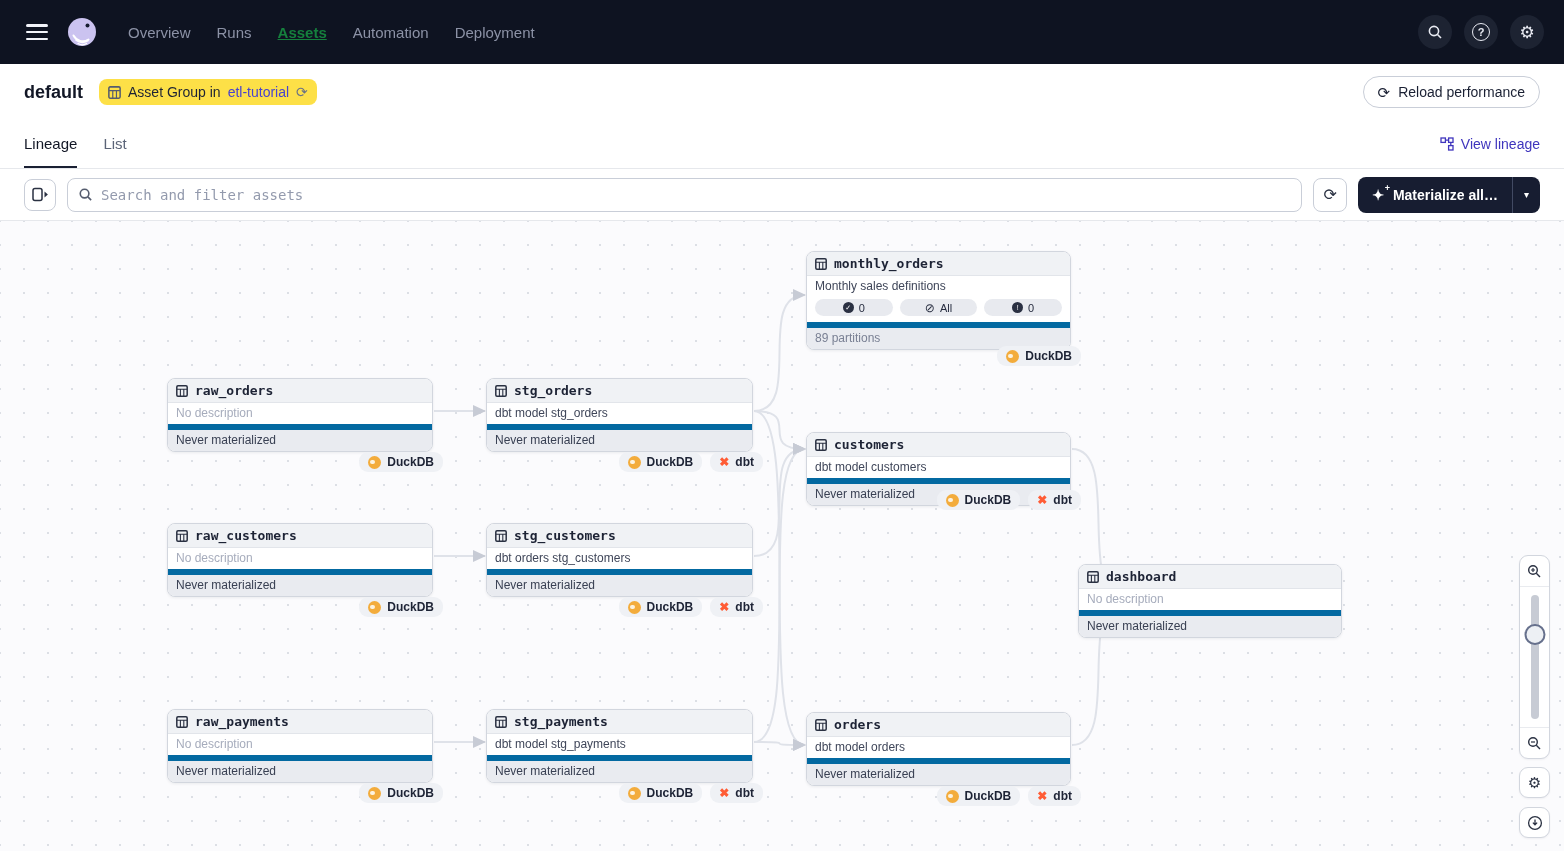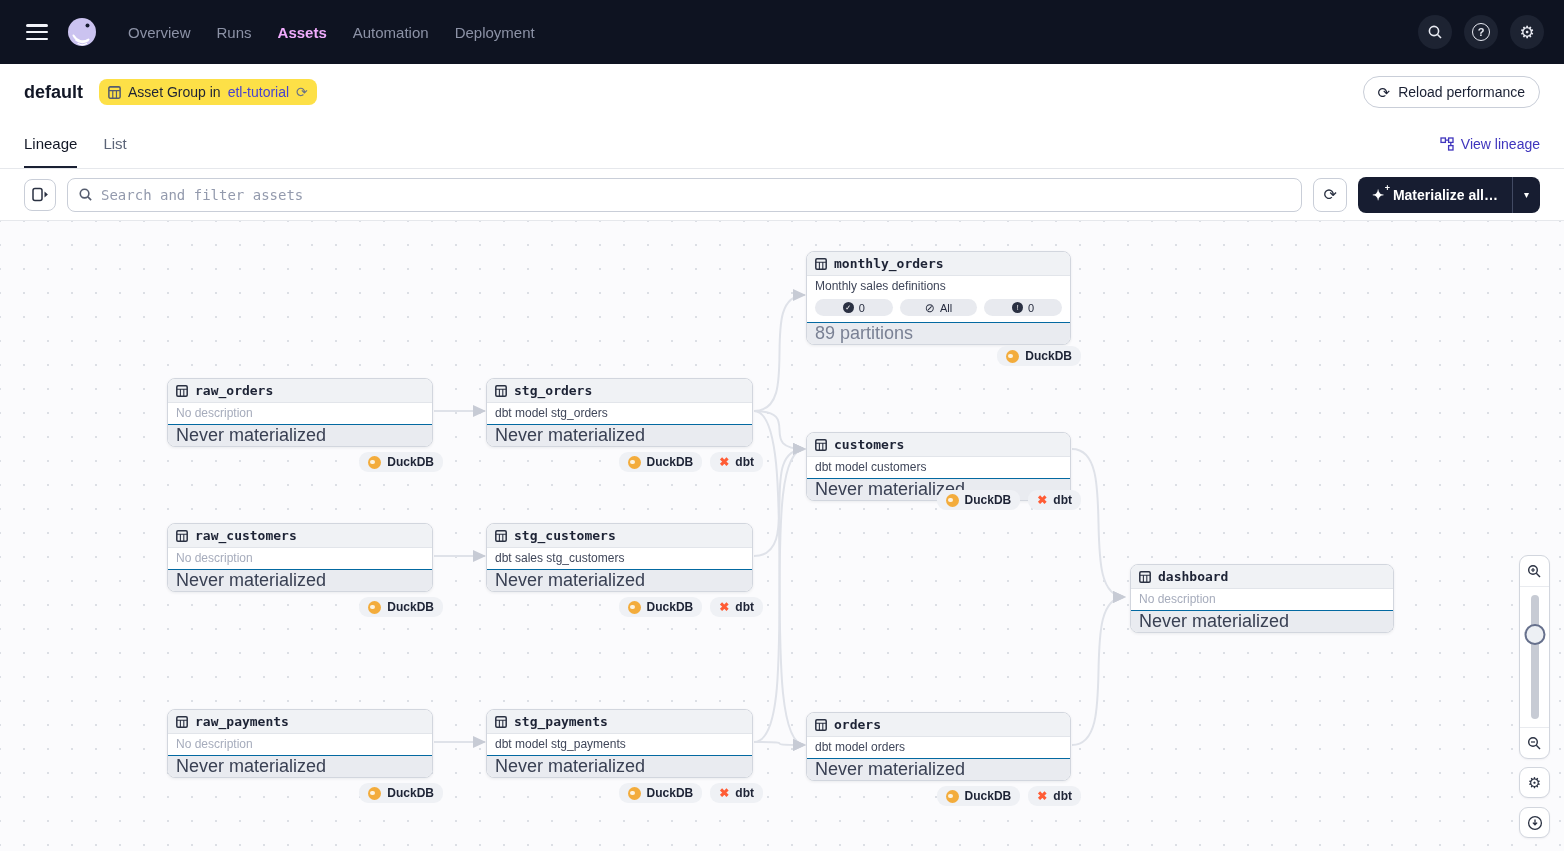--- a/index.html
+++ b/index.html
@@ -6,21 +6,21 @@
   html, body { width: 1564px; height: 851px; overflow: hidden; }
   body { font-family: "Liberation Sans", sans-serif; background: #fff; }
 
   
   .nav { height: 64px; background: #0E1321; display: flex; align-items: center; padding: 0 20px; }
   .hamburger { width: 22px; height: 16px; display: flex; flex-direction: column; justify-content: space-between; cursor: pointer; margin: 0 16px 0 6px; }
   .hamburger span { height: 2.5px; background: #F2F4FA; border-radius: 2px; }
   .logo { margin-right: 28px; display: flex; align-items: center; }
   .nav-links { display: flex; gap: 26px; align-items: center; }
   .nav-link { font-size: 15px; font-weight: 500; color: #8C92A6; cursor: pointer; }
-  .nav-link.active { color: #f0abfc; font-weight: 700; }
+  .nav-link.active { color: #15803d; font-weight: 700; text-decoration: underline; }
   .nav-spacer { flex: 1; }
   .nav-icons { display: flex; gap: 12px; align-items: center; }
   .nav-icon-btn { width: 34px; height: 34px; border-radius: 50%; background: #1D2332; display: flex; align-items: center; justify-content: center; cursor: pointer; }
   .help-glyph { width: 18px; height: 18px; border: 1.7px solid #E8EAF2; border-radius: 50%; color: #E8EAF2; font-size: 11px; font-weight: 700; display: flex; align-items: center; justify-content: center; }
   .gear-glyph { color: #E8EAF2; font-size: 17px; line-height: 1; }
 
   
   .header-row { height: 56px; display: flex; align-items: center; padding: 0 24px; background: #fff; }
   .page-title { font-size: 18px; font-weight: 700; color: #121726; }
   .group-badge { margin-left: 16px; display: flex; align-items: center; gap: 7px; background: #fde047; border-radius: 8px; padding: 5px 9px; font-size: 14px; color: #1D2335; }
@@ -54,21 +54,21 @@
     background-image: radial-gradient(#DCDFE5 1.1px, transparent 1.2px);
     background-size: 24px 24px; background-position: 12px 12px; overflow: hidden; }
   #edges { position: absolute; left: 0; top: 0; }
   .edge { fill: none; stroke: #DFE2E9; stroke-width: 2; }
 
   .node { position: absolute; background: #fff; border: 1px solid #D2D6DE; border-radius: 8px; box-shadow: 0 1px 3px rgba(16,22,40,.07); cursor: pointer; }
   .node-header { display: flex; align-items: center; gap: 7px; background: #F0F2F5; padding: 4px 8px; border-bottom: 1px solid #E2E5EA; border-radius: 7px 7px 0 0;
     font-family: "DejaVu Sans Mono", monospace; font-size: 13px; font-weight: 700; color: #1D2335; line-height: 15px; }
   .node-desc { padding: 3px 8px 4px; font-size: 12px; color: #3F4659; line-height: 14px; background: #fff; }
   .node-desc.muted { color: #A6ACBC; }
-  .node-footer { background: #E9EBF0; border-top: 1px solid #0369a1; padding: 3px 8px 4px; font-size: 18px; color: #394053; line-height: 14px; border-radius: 0 0 7px 7px; }
+  .node-footer { background: #E9EBF0; border-top: 6px solid #0369a1; padding: 3px 8px 4px; font-size: 12px; color: #394053; line-height: 14px; border-radius: 0 0 7px 7px; }
   .node-footer.muted-footer { color: #7A8194; }
   .pills { display: flex; gap: 7px; padding: 2px 8px 6px; background: #fff; }
   .pill { flex: 1; background: #E8EAEF; border-radius: 9px; height: 17px; display: flex; align-items: center; justify-content: center; gap: 5px; font-size: 11px; color: #262C3F; }
   .pill-dot { width: 11px; height: 11px; border-radius: 50%; background: #2A3042; color: #fff; font-size: 7px; display: flex; align-items: center; justify-content: center; line-height: 1; }
   .pill-slash { font-size: 12px; color: #2A3042; line-height: 1; }
 
   .badges { position: absolute; display: flex; justify-content: flex-end; gap: 8px; }
   .asset-badge { background: #EFF1F5; border-radius: 9px; padding: 3px 9px; font-size: 12px; font-weight: 700; color: #1D2335; display: flex; align-items: center; gap: 6px; cursor: pointer; }
   .ic-duckdb { width: 13px; height: 13px; border-radius: 50%; background: #F3AC3C; position: relative; }
   .ic-duckdb::before { content: ""; position: absolute; left: 2px; top: 4.5px; width: 5px; height: 4px; border-radius: 2px; background: #FDF3DF; }
@@ -283,28 +283,28 @@
         <span class="asset-badge"><span class="ic-duckdb"></span>DuckDB</span>
       </div>
       <div class="node" style="left:486px;top:302px;width:267px">
         <div class="node-header">
           <svg width="12" height="12" viewBox="0 0 12 12">
             <rect x="0.8" y="0.8" width="10.4" height="10.4" rx="1.2" fill="none" stroke="#2A3142" stroke-width="1.5"></rect>
             <path d="M1 4.2h10M4.4 4.2V11M7.8 4.2V11" stroke="#2A3142" stroke-width="1.1" fill="none"></path>
           </svg>
           <span>stg_customers</span>
         </div>
-        <div class="node-desc">dbt sales stg_customers</div>
+        <div class="node-desc">dbt orders stg_customers</div>
         <div class="node-footer">Never materialized</div>
       </div>
       <div class="badges" style="left:486px;top:376px;width:277px">
         <span class="asset-badge"><span class="ic-duckdb"></span>DuckDB</span>
         <span class="asset-badge"><span class="ic-dbt">✖</span>dbt</span>
       </div>
-      <div class="node" style="left:1130px;top:343px;width:264px">
+      <div class="node" style="left:1078px;top:343px;width:264px">
         <div class="node-header">
           <svg width="12" height="12" viewBox="0 0 12 12">
             <rect x="0.8" y="0.8" width="10.4" height="10.4" rx="1.2" fill="none" stroke="#2A3142" stroke-width="1.5"></rect>
             <path d="M1 4.2h10M4.4 4.2V11M7.8 4.2V11" stroke="#2A3142" stroke-width="1.1" fill="none"></path>
           </svg>
           <span>dashboard</span>
         </div>
         <div class="node-desc muted">No description</div>
         <div class="node-footer">Never materialized</div>
       </div>

